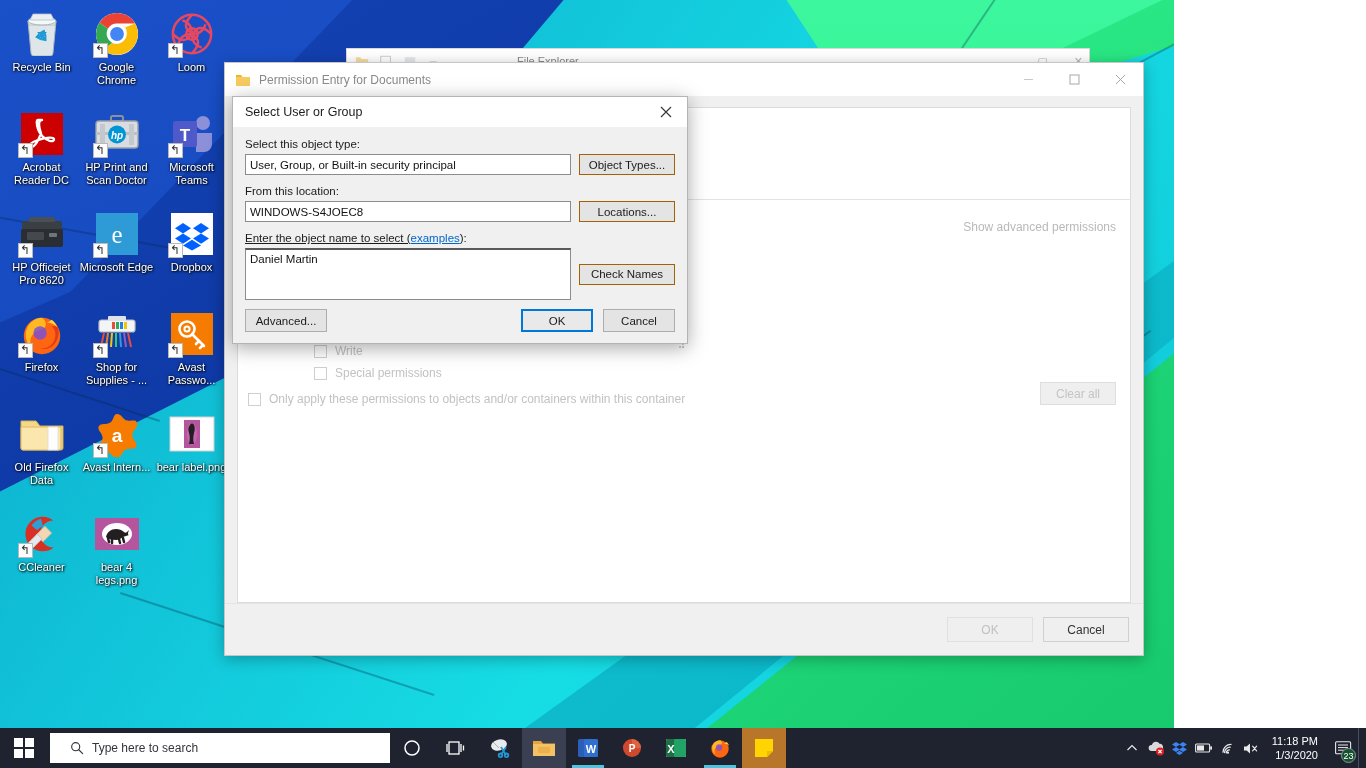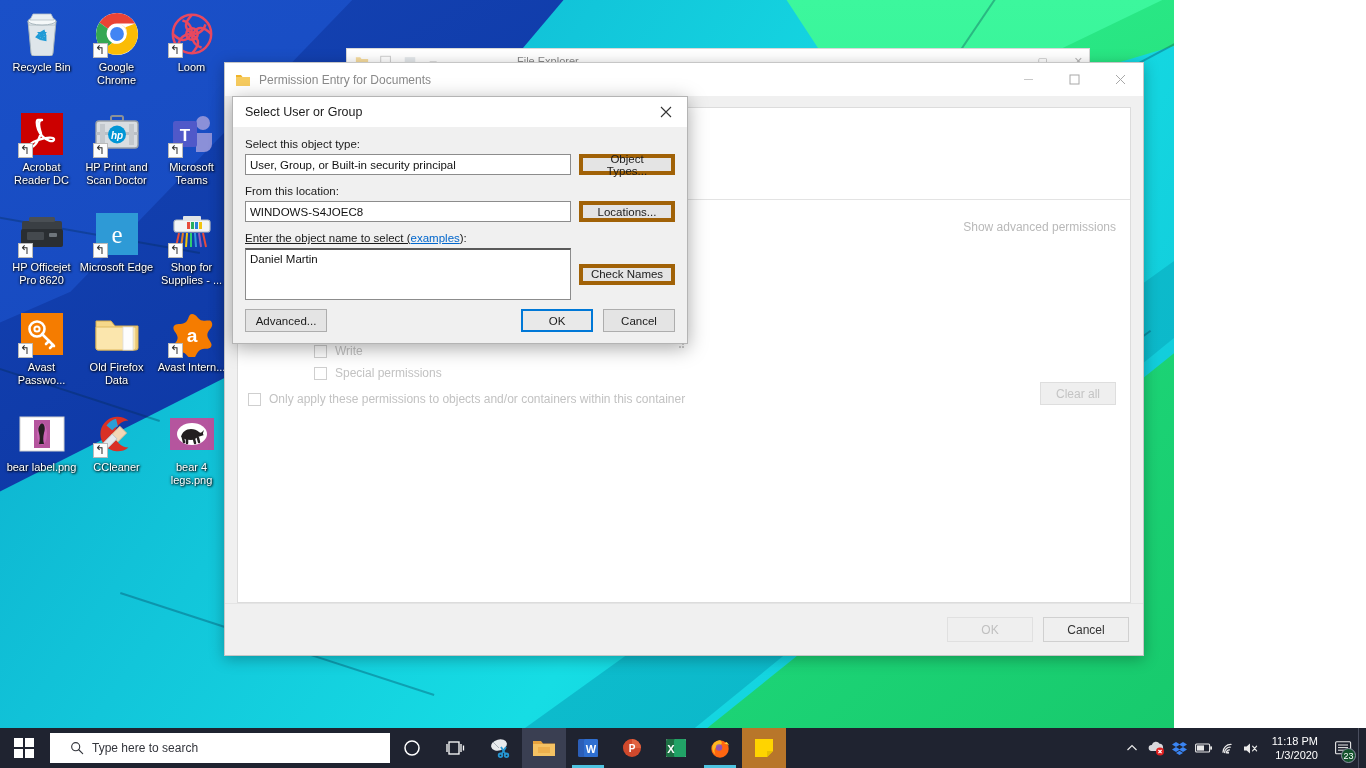--- a/index.html
+++ b/index.html
@@ -301,21 +301,21 @@
     padding: 0 4px;
     font-size: 11.5px;
     color: #111;
     line-height: 19px;
     font-family: "Liberation Sans", sans-serif;
     outline: none;
   }
   .sbtn {
     width: 96px; height: 21px;
     background: #e4e4e4;
-    border: 4px solid #a16207;
+    border: 1px solid #a16207;
     font-size: 11.5px;
     color: #1b1b1b;
     display: flex; align-items: center; justify-content: center;
     cursor: pointer;
     font-family: "Liberation Sans", sans-serif;
   }
   .tarea {
     flex: 1; height: 52px;
     background: #fff;
     border: 1px solid #8c8c8c;
@@ -562,21 +562,50 @@
       <span class="glyph">
         <svg width="44" height="44" viewBox="0 0 44 44">
           <rect x="1" y="1" width="42" height="42" fill="#2e9ad6"></rect>
           <text x="22" y="31" font-size="25" font-family="Liberation Serif, serif" fill="#fff" text-anchor="middle">e</text>
         </svg>
         <span class="shortcut"></span>
       </span>
       <span class="label">Microsoft Edge</span>
     </div>
 
-
+    <div class="dicon">
+      <span class="glyph">
+        <svg width="44" height="44" viewBox="0 0 44 44">
+          <rect x="1" y="1" width="42" height="42" fill="#fff"></rect>
+          <g fill="#0061ff">
+            <path d="M13 11l-8 5.2 8 5.2 8-5.2z"></path>
+            <path d="M31 11l-8 5.2 8 5.2 8-5.2z"></path>
+            <path d="M5 26.6l8-5.2 8 5.2-8 5.2z"></path>
+            <path d="M39 26.6l-8-5.2-8 5.2 8 5.2z"></path>
+            <path d="M13 33.4l9-5.6 9 5.6-9 5z"></path>
+          </g>
+        </svg>
+        <span class="shortcut"></span>
+      </span>
+      <span class="label">Dropbox</span>
+    </div>
+
+    <div class="dicon">
+      <span class="glyph">
+        <svg width="46" height="46" viewBox="0 0 48 48">
+          <circle cx="24" cy="26" r="19" fill="#ff6611"></circle>
+          <path d="M24 7c-9 0-17 8-17 18 0 6 3 11 7 14-3-5-3-11 1-15 4-4 9-3 12-7 2-3 1-7-3-10z" fill="#ffb822"></path>
+          <path d="M40 16c2 5 2 12-2 17-4 6-11 8-16 6 7 1 13-3 15-9 2-5 1-11-3-14z" fill="#e43b17"></path>
+          <circle cx="22" cy="23" r="7" fill="#7e4fd4" opacity=".85"></circle>
+          <path d="M34 9c3 2 5 5 6 8-3-3-7-5-11-5 2-1 4-2 5-3z" fill="#ffd23f"></path>
+        </svg>
+        <span class="shortcut"></span>
+      </span>
+      <span class="label">Firefox</span>
+    </div>
 
     <div class="dicon">
       <span class="glyph">
         <svg width="46" height="40" viewBox="0 0 46 40">
           <rect x="5" y="6" width="36" height="12" rx="2.5" fill="#f2f4f6" stroke="#b8bec4" stroke-width="1.2"></rect>
           <rect x="14" y="2" width="18" height="5" rx="1" fill="#dfe3e7"></rect>
           <rect x="18" y="8" width="3" height="7" fill="#e74c3c"></rect>
           <rect x="22" y="8" width="3" height="7" fill="#27ae60"></rect>
           <rect x="26" y="8" width="3" height="7" fill="#2980d9"></rect>
           <rect x="30" y="8" width="3" height="7" fill="#f1c40f"></rect>

